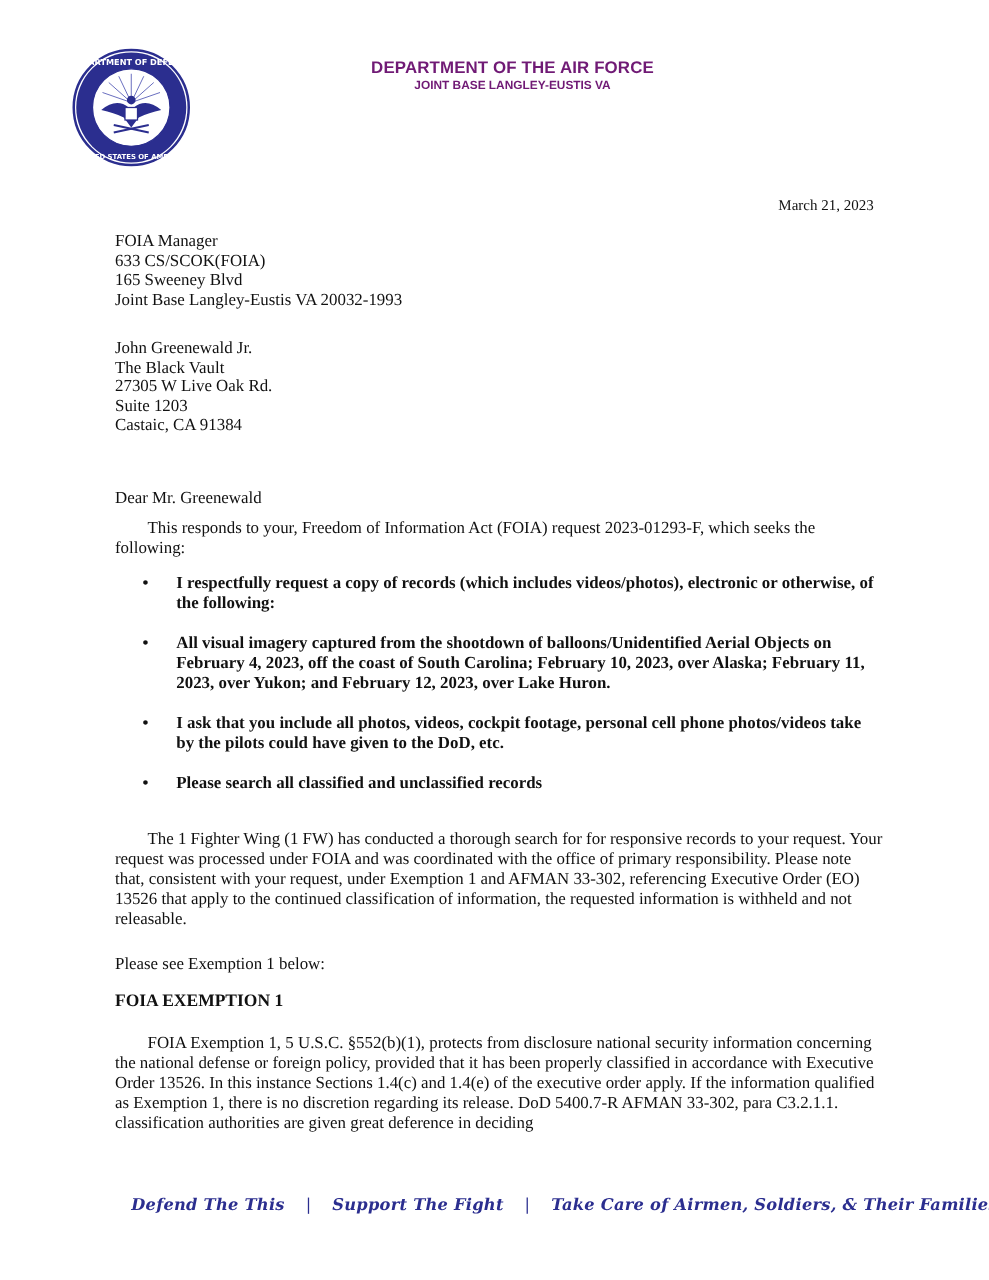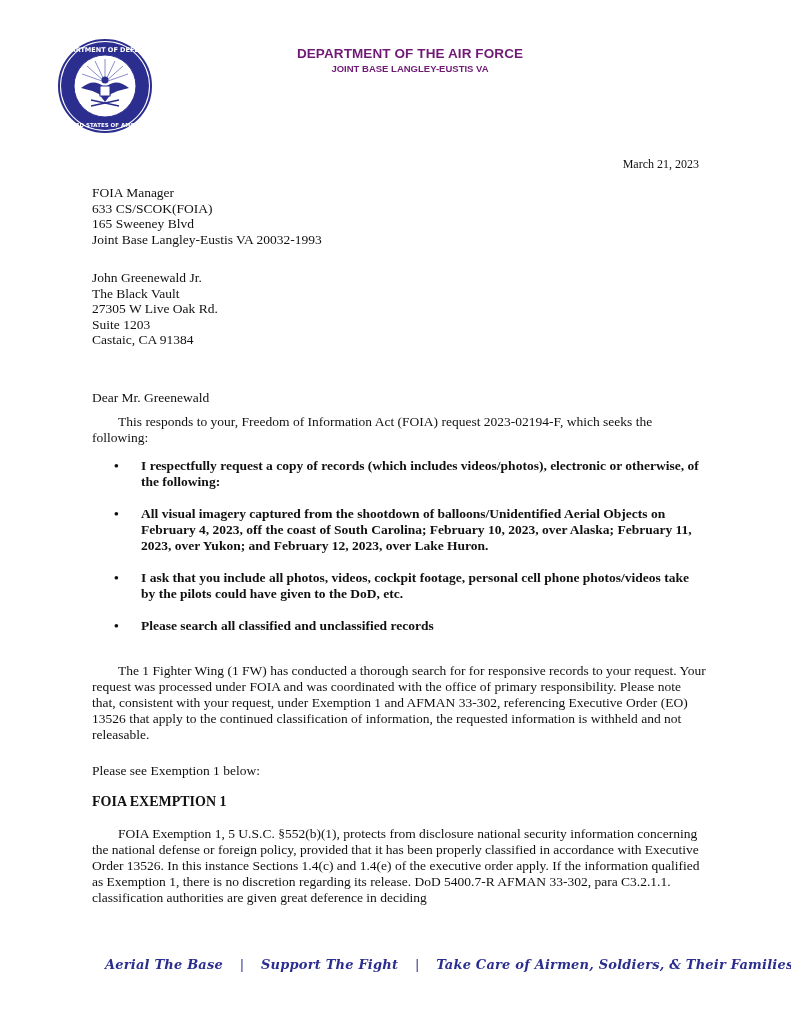--- a/index.html
+++ b/index.html
@@ -75,21 +75,21 @@
 <div class="block to">
   <div>John Greenewald Jr.</div>
   <div>The Black Vault</div>
   <div>27305 W Live Oak Rd.</div>
   <div>Suite 1203</div>
   <div>Castaic, CA 91384</div>
 </div>
 
 <div class="block salutation">Dear Mr. Greenewald</div>
 
-<div class="para indent p1">This responds to your, Freedom of Information Act (FOIA) request 2023-02194-F, which seeks the following:</div>
+<div class="para indent p1">This responds to your, Freedom of Information Act (FOIA) request 2023-01293-F, which seeks the following:</div>
 
 <ul class="bullets">
   <li>
     <span class="dot">•</span>
     <span>I respectfully request a copy of records (which includes videos/photos), electronic or otherwise, of the following:</span>
   </li>
   <li>
     <span class="dot">•</span>
     <span>All visual imagery captured from the shootdown of balloons/Unidentified Aerial Objects on February 4, 2023, off the coast of South Carolina; February 10, 2023, over Alaska; February 11, 2023, over Yukon; and February 12, 2023, over Lake Huron.</span>
   </li>
@@ -105,18 +105,18 @@
 
 <div class="para indent p2">The 1 Fighter Wing (1 FW) has conducted a thorough search for for responsive records to your request.  Your request was processed under FOIA and was coordinated with the office of primary responsibility.  Please note that, consistent with your request, under Exemption 1 and AFMAN 33-302, referencing Executive Order (EO) 13526 that apply to the continued classification of information, the requested information is withheld and not releasable.</div>
 
 <div class="para p3">Please see Exemption 1 below:</div>
 
 <div class="heading">FOIA EXEMPTION 1</div>
 
 <div class="para indent p4">FOIA Exemption 1, 5 U.S.C. §552(b)(1), protects from disclosure national security information concerning the national defense or foreign policy, provided that it has been properly classified in accordance with Executive Order 13526. In this instance Sections 1.4(c) and 1.4(e) of the executive order apply.  If the information qualified as Exemption 1, there is no discretion regarding its release.  DoD 5400.7-R AFMAN 33-302, para C3.2.1.1. classification authorities are given great deference in deciding</div>
 
 <div class="footer">
-  <span>Aerial The Base</span>
+  <span>Defend The This</span>
   <span class="sep">|</span>
   <span>Support The Fight</span>
   <span class="sep">|</span>
   <span>Take Care of Airmen, Soldiers, &amp; Their Families</span>
 </div>
 
 </body></html>

